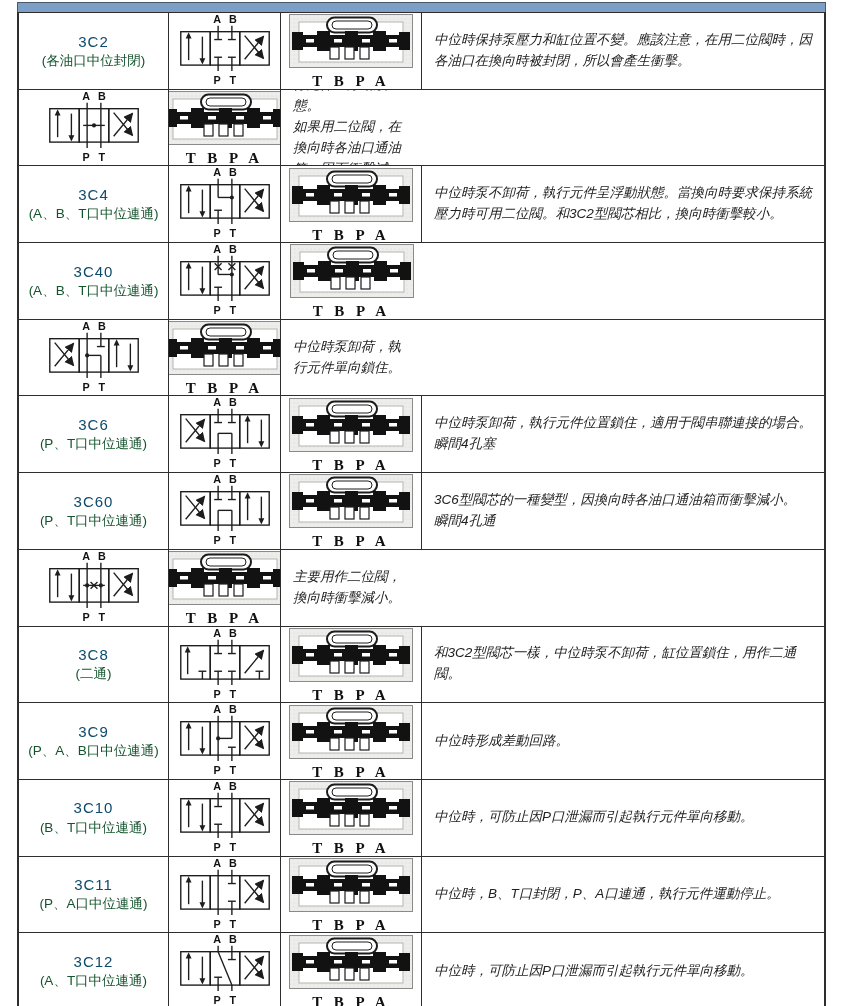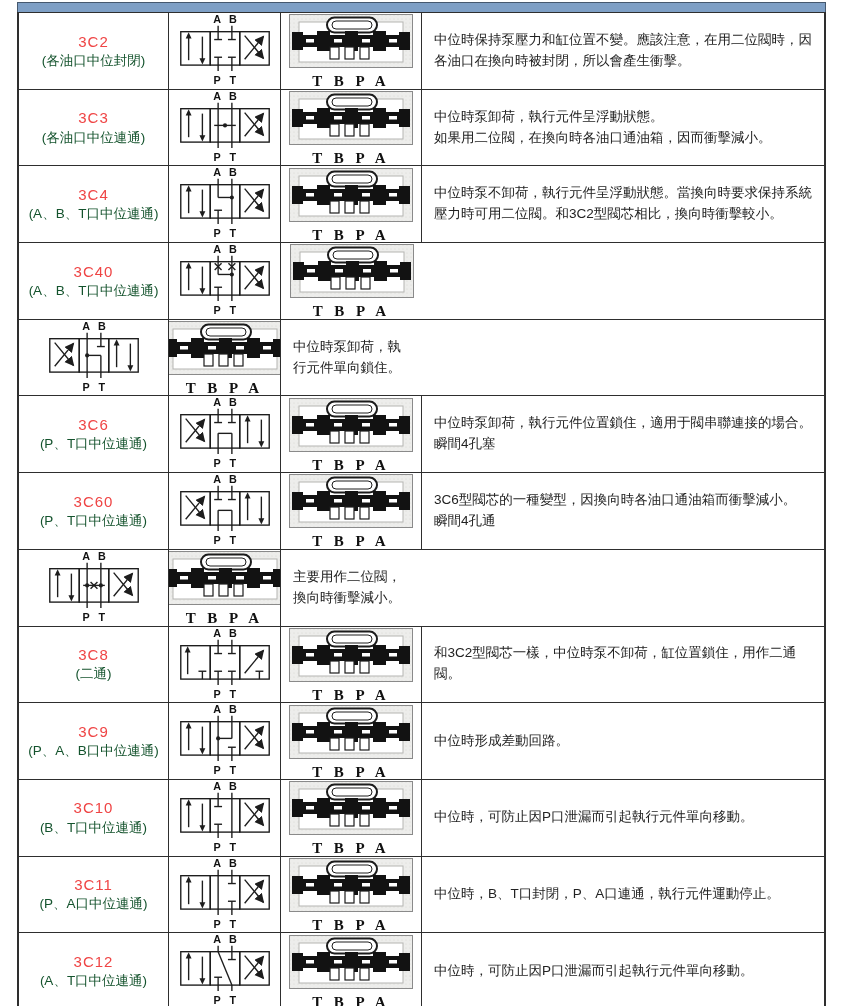--- a/index.html
+++ b/index.html
@@ -30,32 +30,33 @@
   }
   .row + .row{border-top:1px solid #2e2e2e;}
   .cell{
     display:flex;flex-direction:column;
     align-items:center;justify-content:center;
     overflow:hidden;
     border-right:1px solid #2e2e2e;
   }
   .cell:last-child{border-right:none;}
   .cell-model{line-height:1.35;text-align:center;}
-  .model-code{font-size:15px;color:#ef4444;letter-spacing:1px;}
+  .model-code{font-size:15px;color:#0c4a6e;letter-spacing:1px;}
   .model-subtitle{font-size:13.5px;color:#14532d;}
   .cell-symbol{padding-top:1px;}
   .cell-photo{padding-top:3px;}
   .spool-caption{
     font-family:"Liberation Serif","DejaVu Serif",serif;
     font-weight:bold;font-size:15px;letter-spacing:4px;
     color:#111;margin-top:1px;
   }
   .cell-desc{
     align-items:flex-start;justify-content:center;
     padding:4px 8px 4px 12px;
+    font-style:italic;
   }
   .desc-text{
     font-size:13.5px;line-height:1.55;color:#222;
     white-space:pre-line;text-align:left;
   }
 </style>
 </head>
 <body>
 
 <div class="page">
@@ -140,24 +141,20 @@
     </g>
   </svg></span>
       <div class="spool-caption">T B P A</div>
     </div>
     <div class="cell cell-desc">
       <div class="desc-text">中位時保持泵壓力和缸位置不變。應該注意，在用二位閥時，因各油口在換向時被封閉，所以會產生衝擊。</div>
     </div>
   </div>
 
   <div class="row">
-    <div class="cell cell-model">
-      <div class="model-code">3C3</div>
-      <div class="model-subtitle">(各油口中位連通)</div>
-    </div>
     <div class="cell cell-symbol symbol-host">
             <svg width="104" height="76" viewBox="0 0 104 76">
     <defs>
                 <marker id="ah1" markerWidth="8" markerHeight="8" refX="6" refY="3.5" orient="auto">
                   <path d="M0,0 L7,3.5 L0,7 z" fill="#1d1d1d"></path>
                 </marker>
               </defs>
     <g stroke="#1d1d1d" stroke-width="1.4" fill="none">
                 <rect x="7" y="18" width="30" height="34" fill="none"></rect>
                 <rect x="37" y="18" width="30" height="34" fill="none"></rect>

